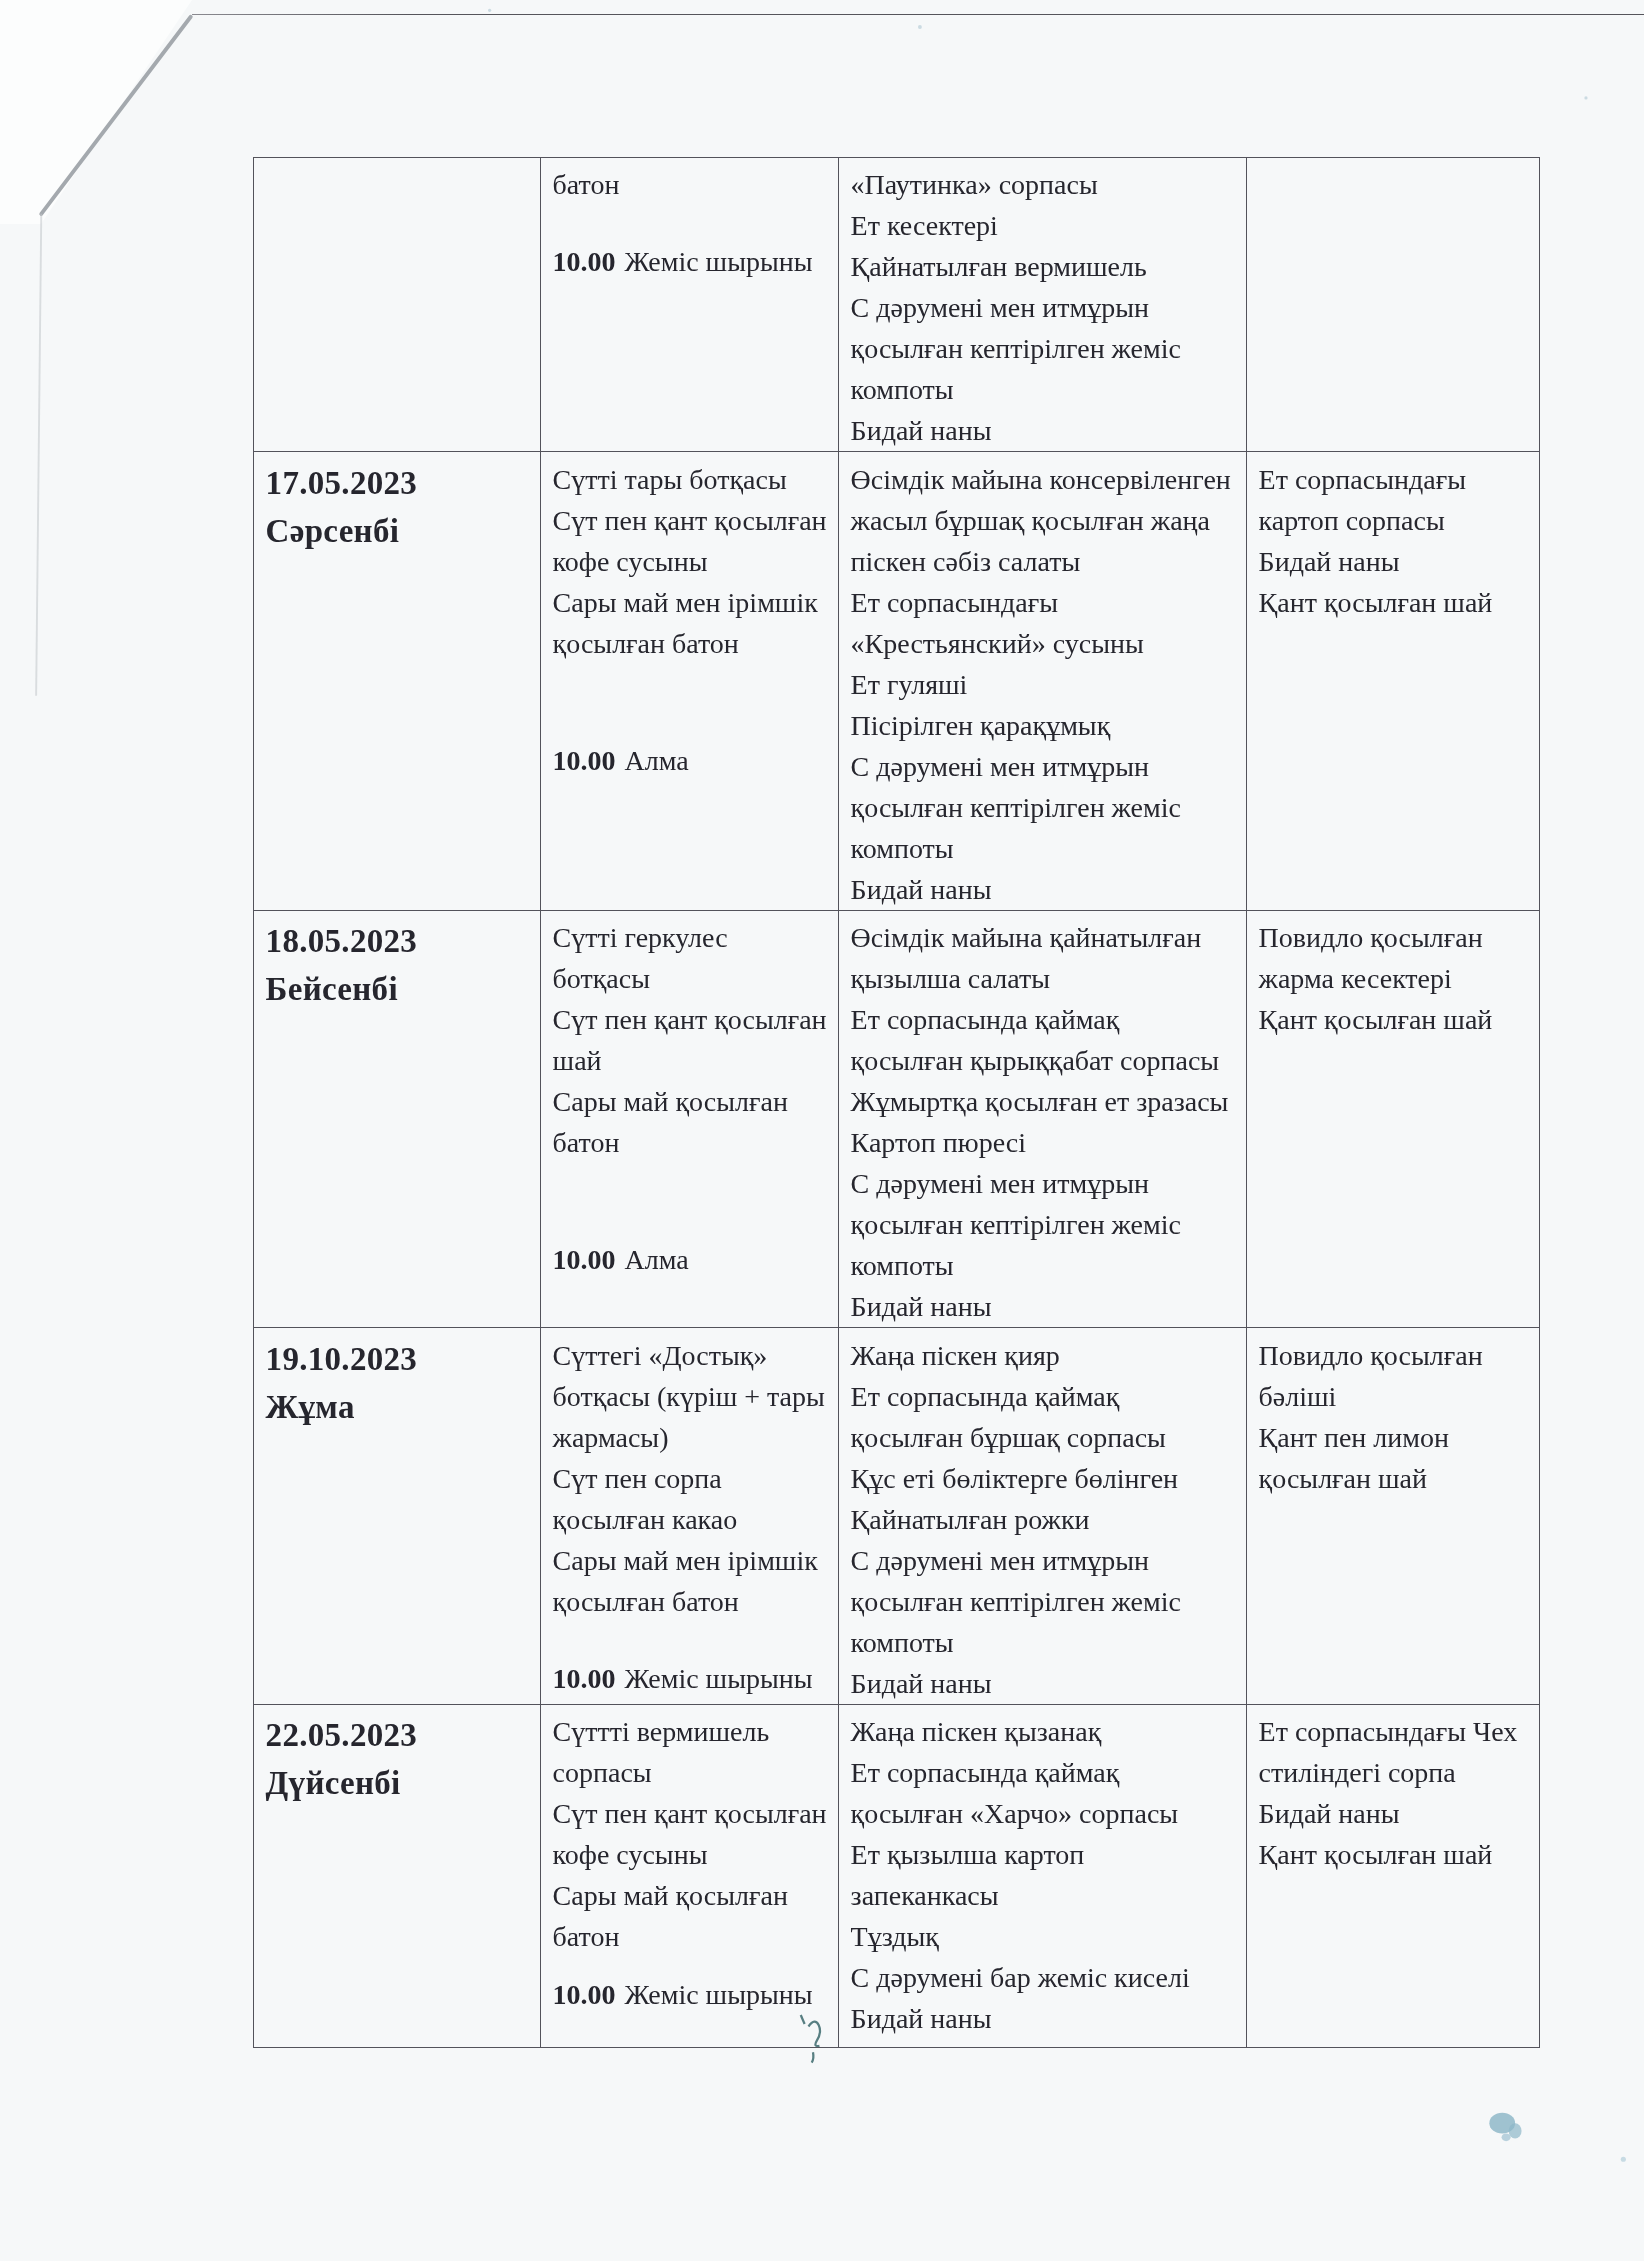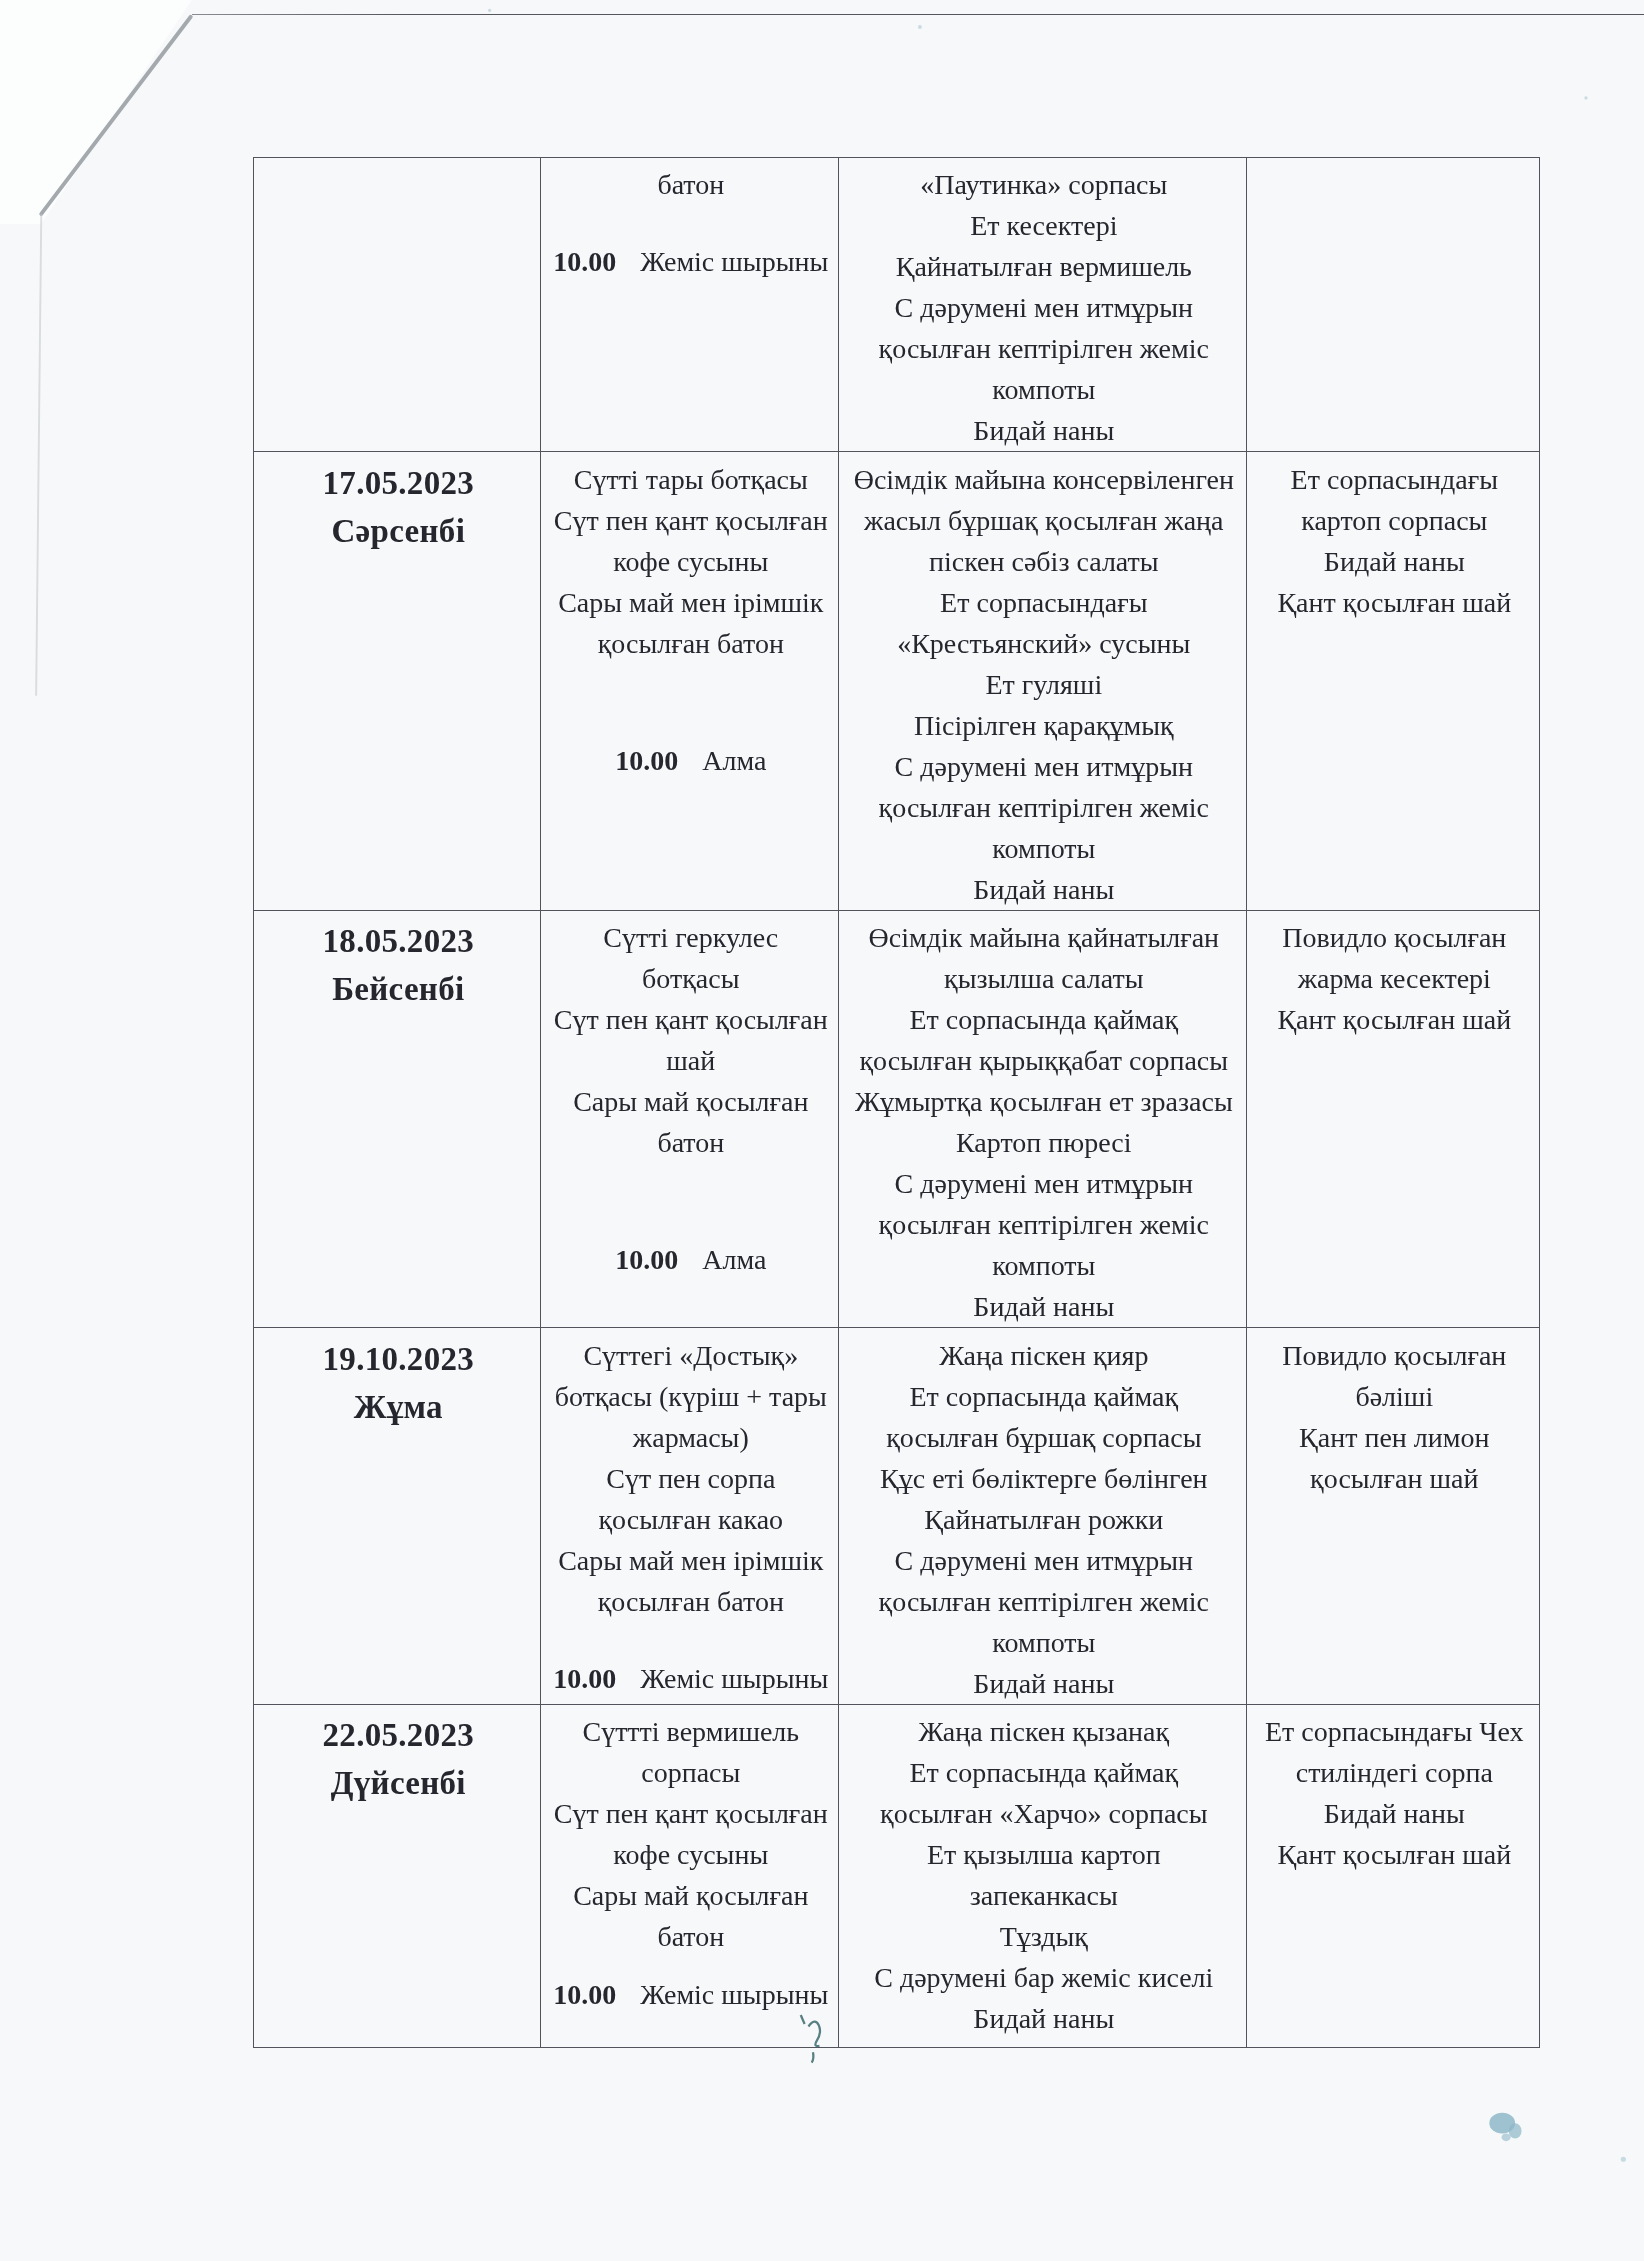--- a/index.html
+++ b/index.html
@@ -4,21 +4,21 @@
 <style>
   html,body{margin:0;padding:0;}
   body{
     width:1644px;height:2261px;
     background:#f6f8f9;
     font-family:"Liberation Serif","DejaVu Serif",serif;
     color:#26262e;
     position:relative;
     overflow:hidden;
   }
-  .page{position:absolute;inset:0;text-align:center;}
+  .page{position:absolute;inset:0;}
   
   .corner-flap{
     position:absolute;left:0;top:0;width:206px;height:232px;
     background:#fcfdfd;
     clip-path:polygon(0 0,192px 0,41px 224px,0 224px);
   }
   .top-edge{
     position:absolute;top:13.5px;left:192px;right:0;height:1.9px;
     background:linear-gradient(to right,#8a8a90,#55555b 15%,#55555b);
   }
@@ -39,21 +39,21 @@
   table.menu{border:1.9px solid #3f3f46;}
   tr.r0{height:241px;}
   tr.r1{height:400px;}
   tr.r2{height:408px;}
   tr.r3{height:374px;}
   tr.r4{height:343px;}
   td.date-cell{font-weight:bold;font-size:33px;line-height:48px;letter-spacing:0.3px;}
   .snack{margin-top:76px;}
   .snack.gap-sm{margin-top:36px;}
   .snack.gap-xs{margin-top:17px;}
-  .snack .t{font-weight:bold;margin-right:24px;}
+  .snack .t{font-weight:bold;margin-right:9px;}
 </style>
 </head>
 <body>
 
 <div class="page">
 
   <div class="corner-flap"></div>
   <div class="top-edge"></div>
 
   <svg class="artifact-svg" width="1644" height="2261" viewBox="0 0 2552 3510">

